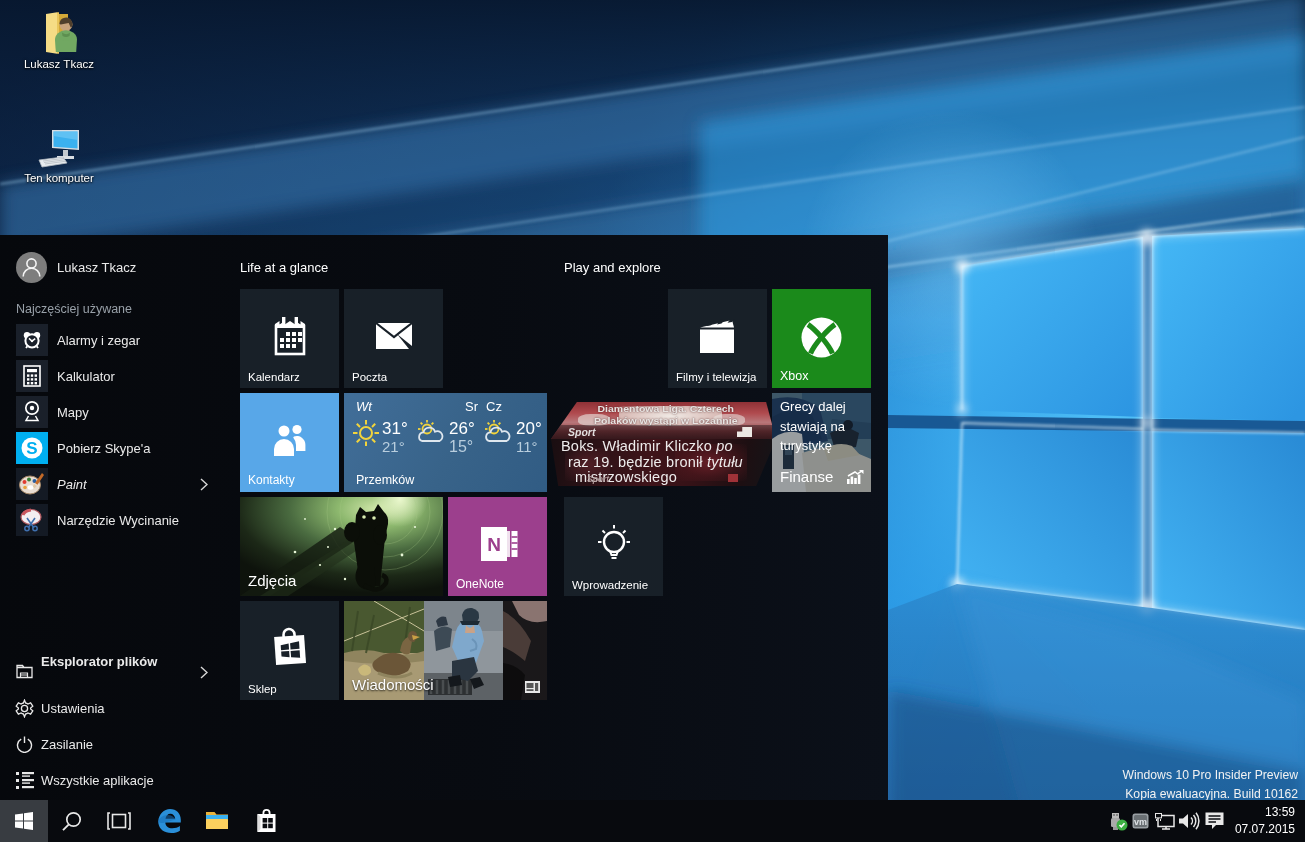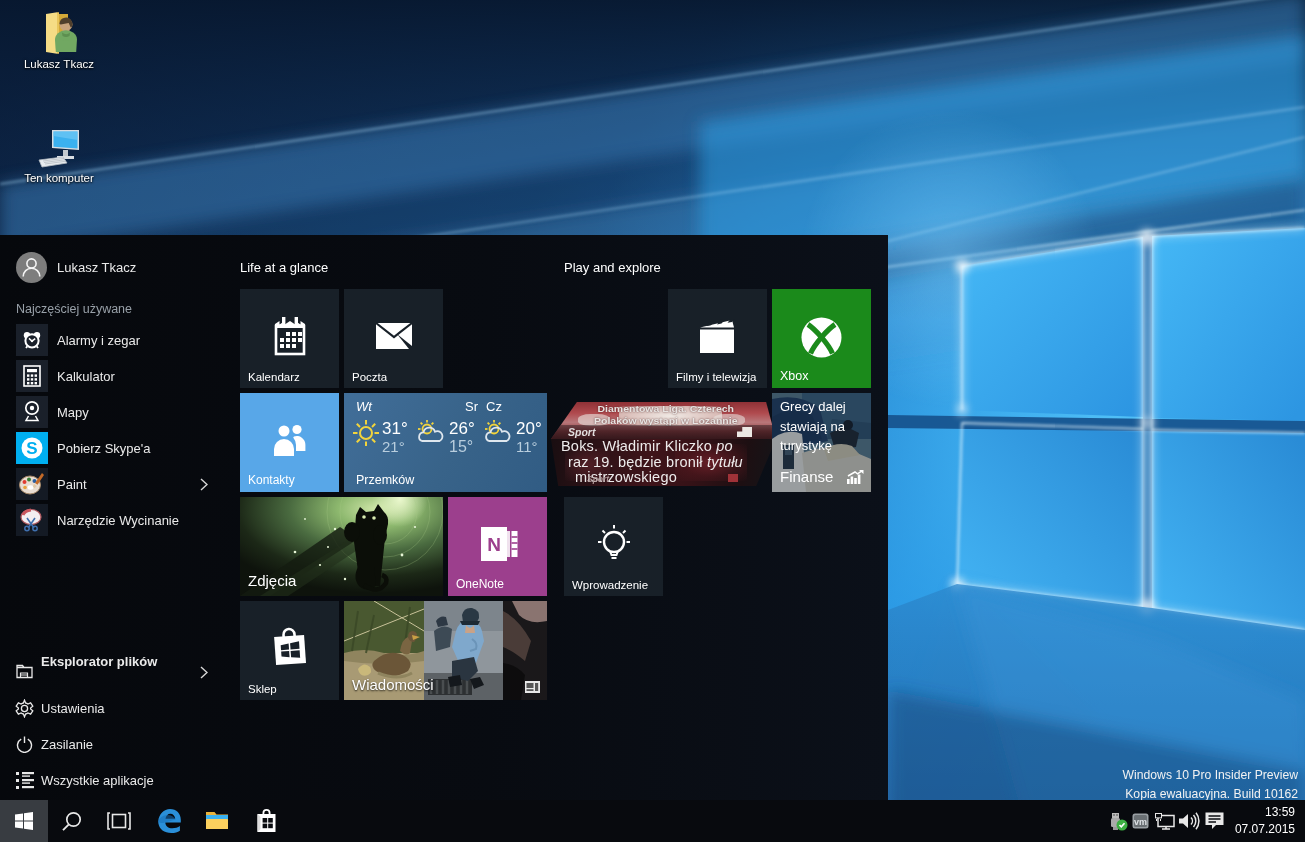--- a/index.html
+++ b/index.html
@@ -244,21 +244,21 @@
       <ellipse cx="12" cy="14" rx="10.5" ry="9" fill="#e8ddd2" stroke="#a58868" stroke-width="1"></ellipse>
       <ellipse cx="12.5" cy="16.5" rx="3" ry="2.2" fill="#fff"></ellipse>
       <circle cx="6.5" cy="11" r="2" fill="#e03c31"></circle>
       <circle cx="11" cy="8.5" r="2" fill="#3a7d35"></circle>
       <circle cx="16.5" cy="10" r="2" fill="#2b5fa3"></circle>
       <circle cx="7" cy="16.5" r="1.8" fill="#e8a33d"></circle>
       <path d="M24 2 L17 12 l2.5 1.8 L26 4 Z" fill="#c46a28"></path>
       <path d="M16 13 l2.8 2 l-2.2 2.2 l-1.8 -1.4 Z" fill="#e0c9a8"></path>
     </svg>
   </div>
-  <div class="rail-item" style="left:57px;top:242px;">Paint</div>
+  <div class="rail-item" style="left:57px;top:242px;font-style:italic;">Paint</div>
   <svg class="abs" style="left:200px;top:243px" width="8" height="13" viewBox="0 0 8 13">
       <path d="M1 1 L7 6.5 L1 12" stroke="#d8d8d8" stroke-width="1.4" fill="none"></path>
     </svg>
 
   <div class="abs" style="left:16px;top:269px;width:32px;height:32px;background:#141a24;">
     <svg class="abs" style="left:3px;top:4px" width="26" height="24" viewBox="0 0 26 24">
       <ellipse cx="12" cy="9" rx="10" ry="7.5" fill="#f3eef0" stroke="#b25b62" stroke-width="1.2"></ellipse>
       <path d="M4 7 a10 7.5 0 0 1 8 -5" fill="none" stroke="#c9565e" stroke-width="3"></path>
       <g stroke="#3f6fae" stroke-width="1.6" fill="none">
         <path d="M8 10 L15 20 M16 10 L9 20"></path>

